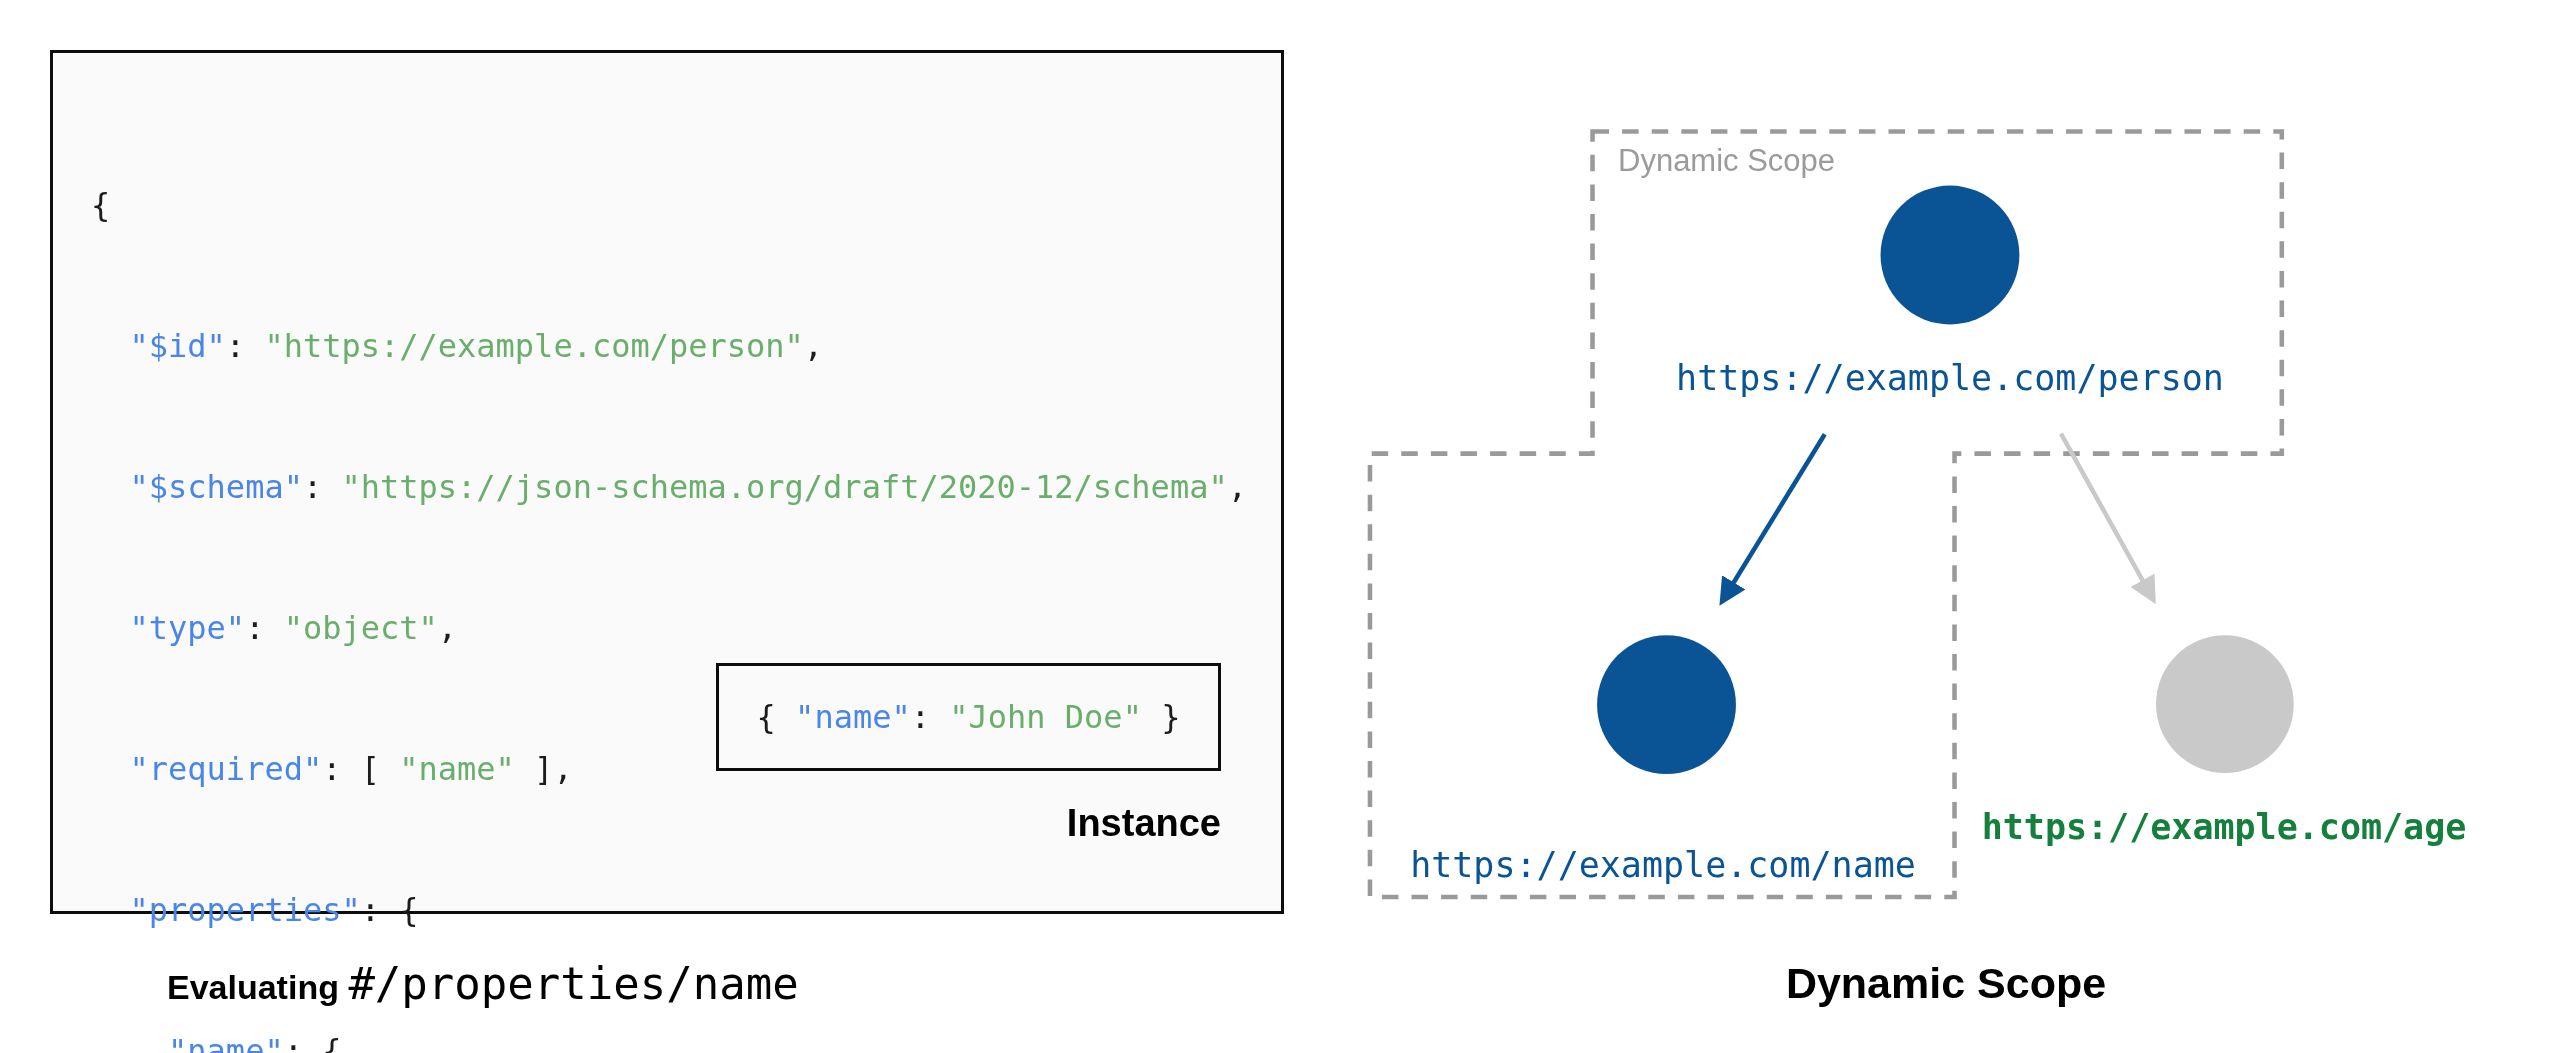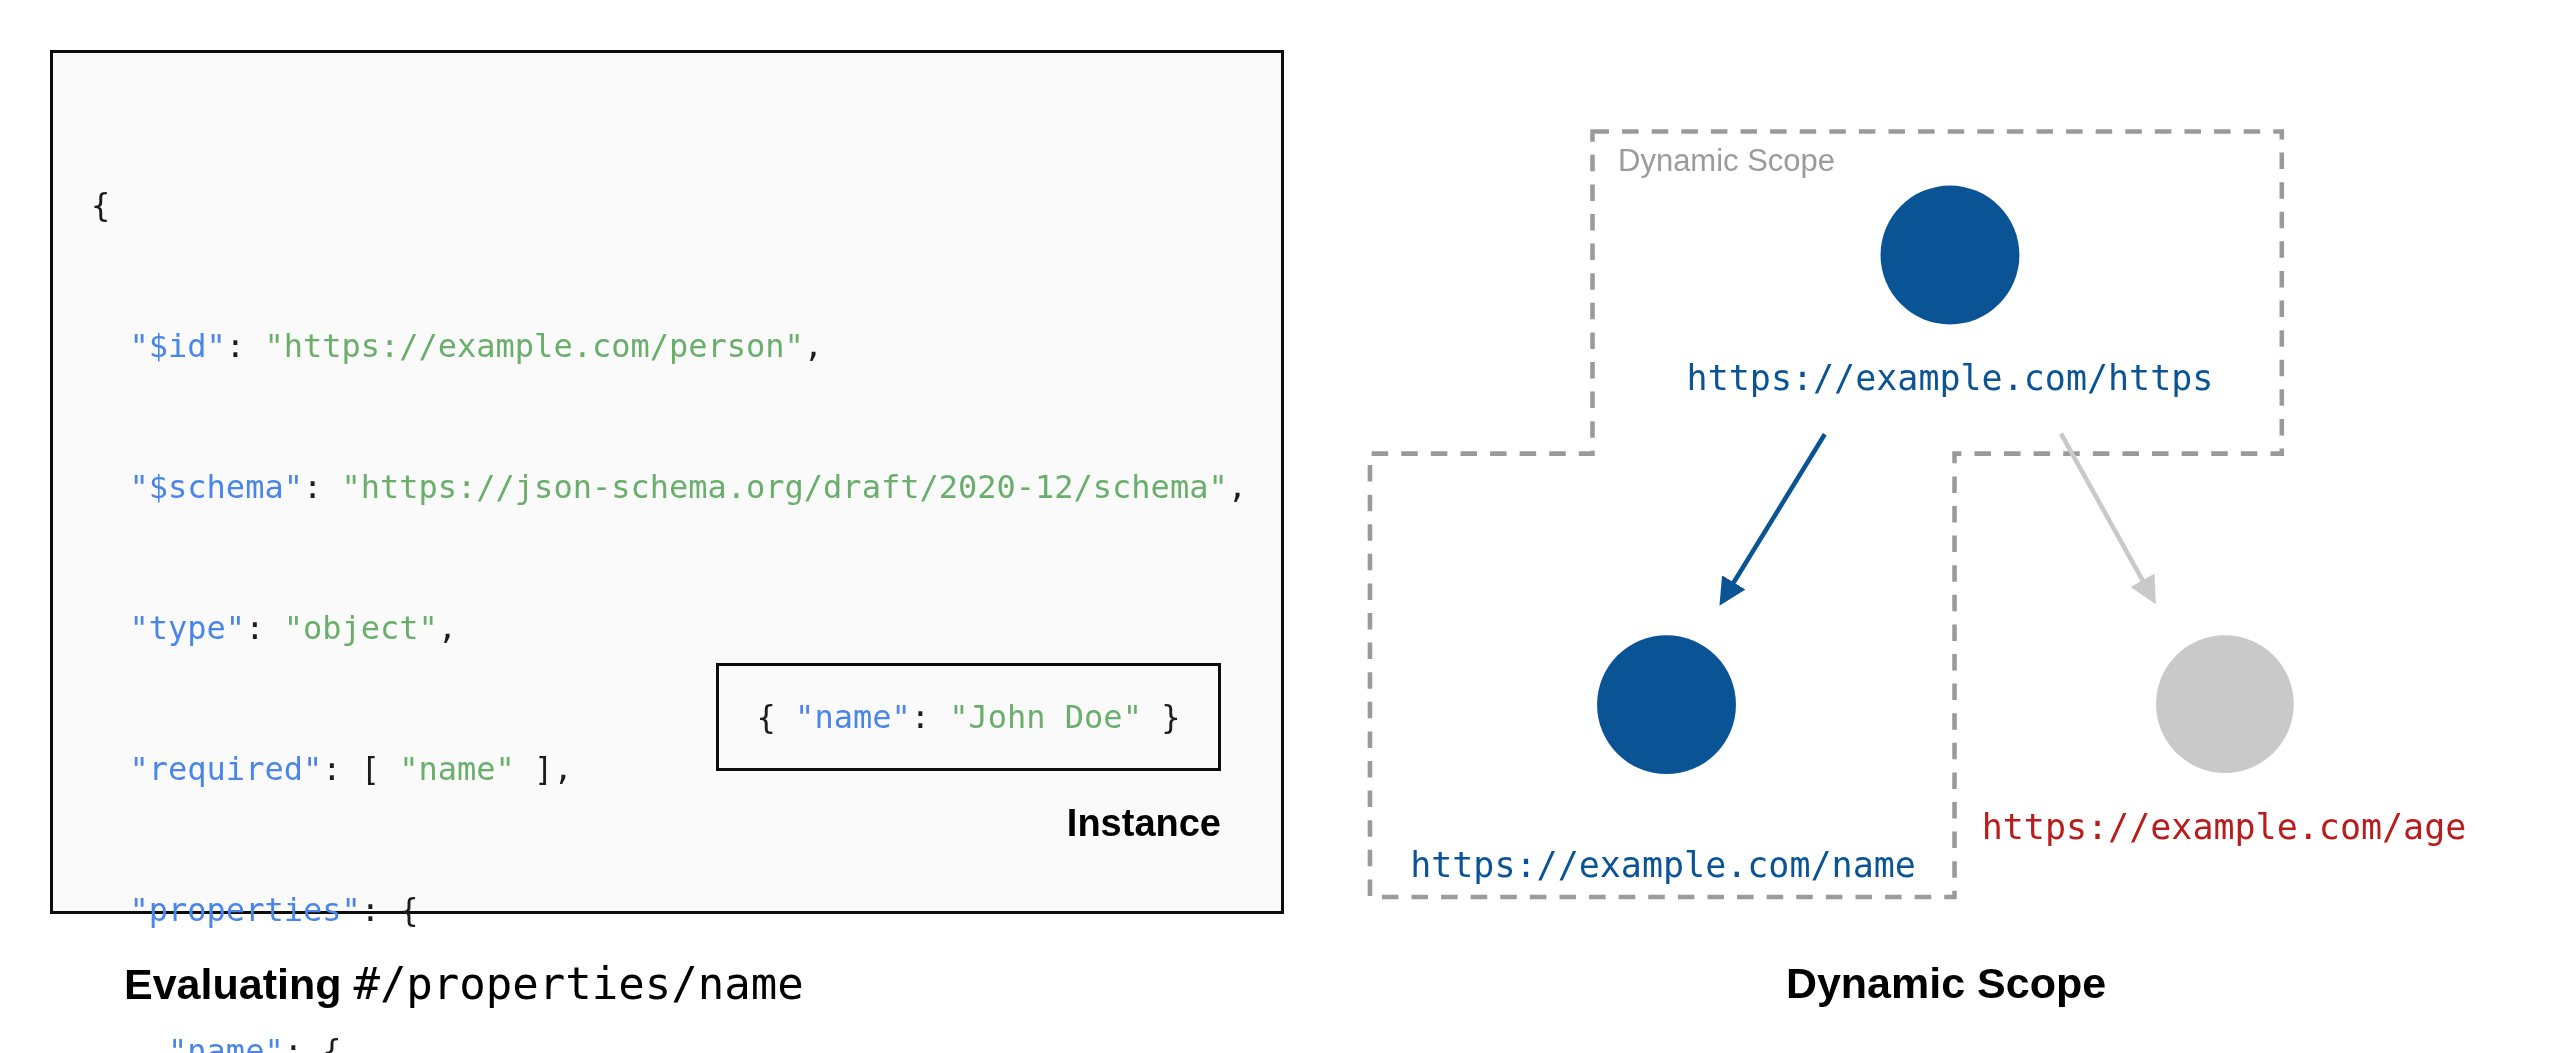--- a/index.html
+++ b/index.html
@@ -26,37 +26,37 @@
     display:flex;align-items:center;justify-content:center;
     font-family:"DejaVu Sans Mono",monospace;font-size:32px;white-space:pre;
   }
   .instance-label{
     position:absolute;left:716px;top:802px;width:505px;text-align:right;
     font-weight:bold;font-size:38px;color:#000;
   }
   .eval-caption{
     position:absolute;left:124px;top:958px;white-space:pre;color:#000;
   }
-  .eval-caption .cap-bold{font-weight:bold;font-size:43px;}
+  .eval-caption .cap-bold{font-weight:bold;font-size:34px;margin-left:43px;}
   .eval-caption .cap-code{
     font-family:"DejaVu Sans Mono",monospace;font-size:44px;font-weight:normal;
   }
   
   .diagram-svg{position:absolute;left:0;top:0;}
   .scope-label{
     position:absolute;left:1618px;top:143px;
     font-size:31px;color:#9b9b9b;white-space:nowrap;
   }
   .node-url{
     position:absolute;transform:translateX(-50%);
     font-family:"DejaVu Sans Mono",monospace;font-size:35px;white-space:nowrap;
   }
   .url-person{left:1950px;top:358px;color:#0a5496;}
   .url-name{left:1663px;top:845px;color:#0a5496;}
-  .url-age{left:2224px;top:807px;color:#b91c1c;}
+  .url-age{left:2224px;top:807px;color:#15803d;font-weight:bold;}
   .scope-caption{
     position:absolute;left:1946px;top:959px;transform:translateX(-50%);
     font-weight:bold;font-size:43px;color:#000;white-space:nowrap;
   }
 </style>
 </head>
 <body>
 
 <div class="page">
 
@@ -103,19 +103,19 @@
 
     <line x1="3205" y1="763" x2="3025" y2="1056" stroke="#0a5496" stroke-width="8" marker-end="url(#ah-blue)"></line>
     <line x1="3620" y1="762" x2="3782" y2="1053" stroke="#c9c9c9" stroke-width="8" marker-end="url(#ah-gray)"></line>
 
     <circle cx="3425" cy="448" r="122" fill="#0a5496"></circle>
     <circle cx="2927" cy="1238" r="122" fill="#0a5496"></circle>
     <circle cx="3908" cy="1237" r="121" fill="#c9c9c9"></circle>
   </svg>
 
   <div class="scope-label">Dynamic Scope</div>
-  <div class="node-url url-person">https://example.com/https</div>
+  <div class="node-url url-person">https://example.com/person</div>
   <div class="node-url url-name">https://example.com/name</div>
   <div class="node-url url-age">https://example.com/age</div>
   <div class="scope-caption">Dynamic Scope</div>
 
 </div>
 
 
 </body></html>

